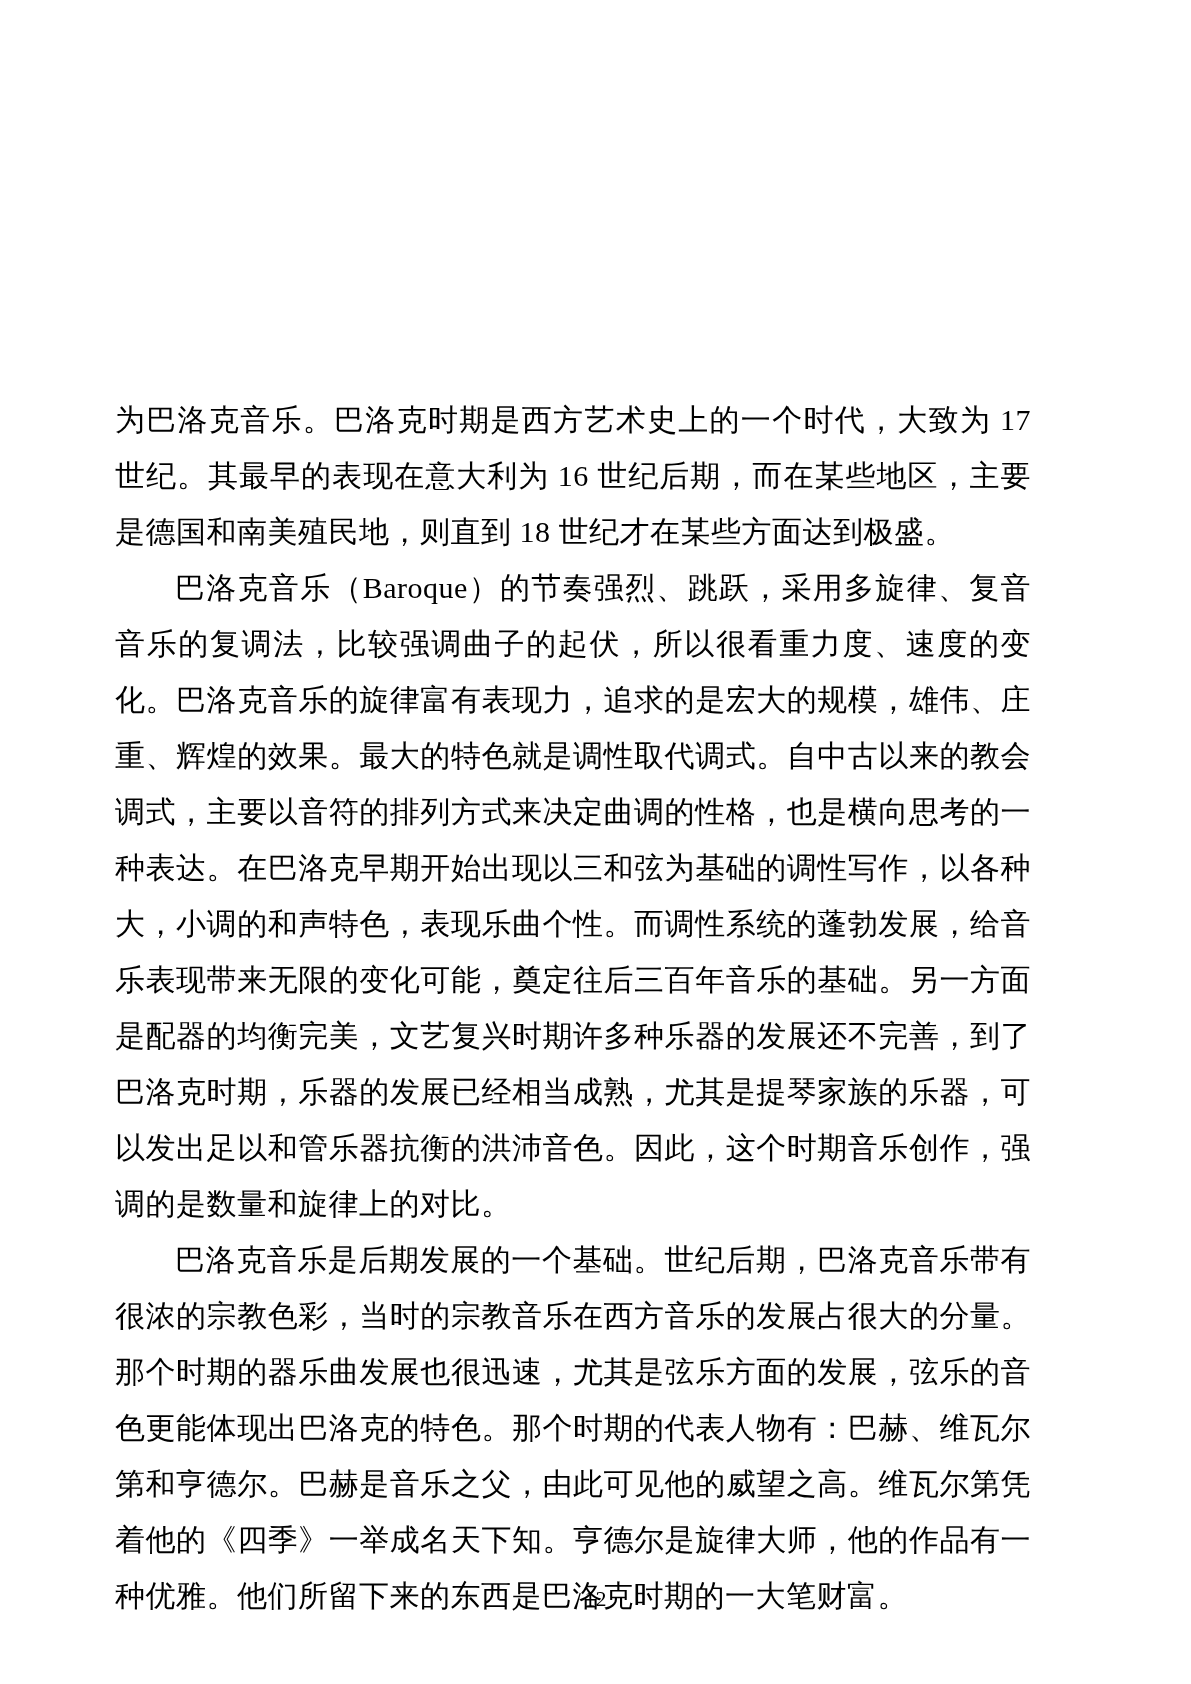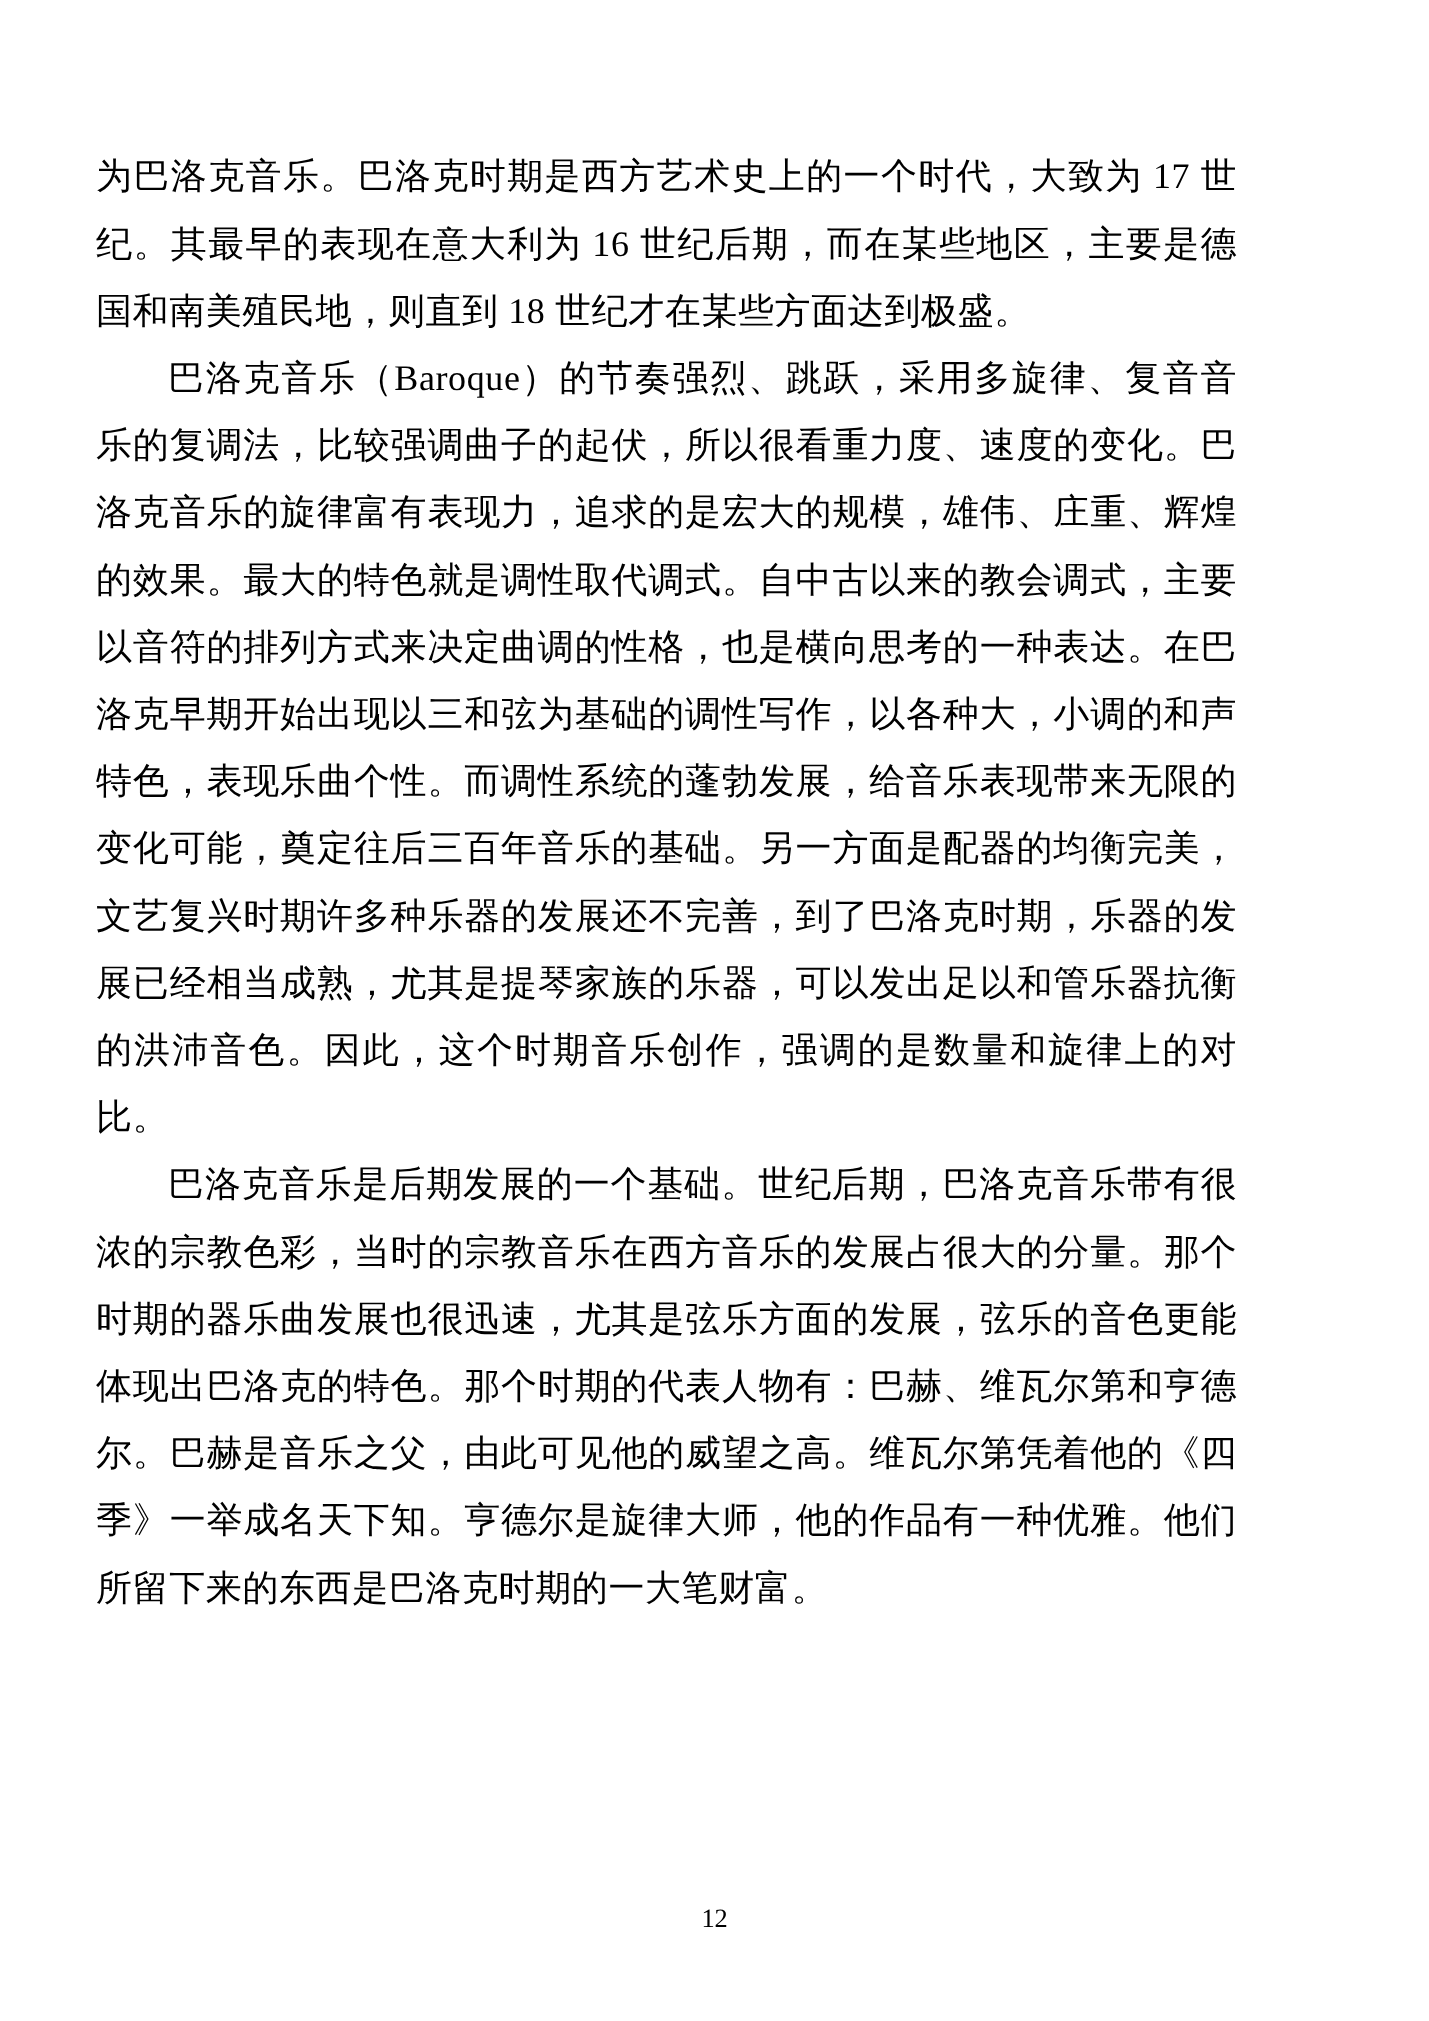--- a/index.html
+++ b/index.html
@@ -12,24 +12,25 @@
     height: 1684px;
     font-family: "Liberation Serif", "DejaVu Serif", serif;
     color: #000000;
     position: relative;
     overflow: hidden;
   }
   .page {
     width: 1191px;
     height: 1684px;
     box-sizing: border-box;
-    padding: 120px 160px 60px 80px;
+    padding: 120px 160px 60px 115px;
     position: relative;
     display: flex;
     flex-direction: column;
+    justify-content: flex-end;
   }
   .body-text {
     flex: 0 0 auto;
   }
   p.para {
     margin: 0 0 0 0;
     font-size: 30px;
     line-height: 56px;
     text-align: justify;
     text-justify: inter-ideograph;

